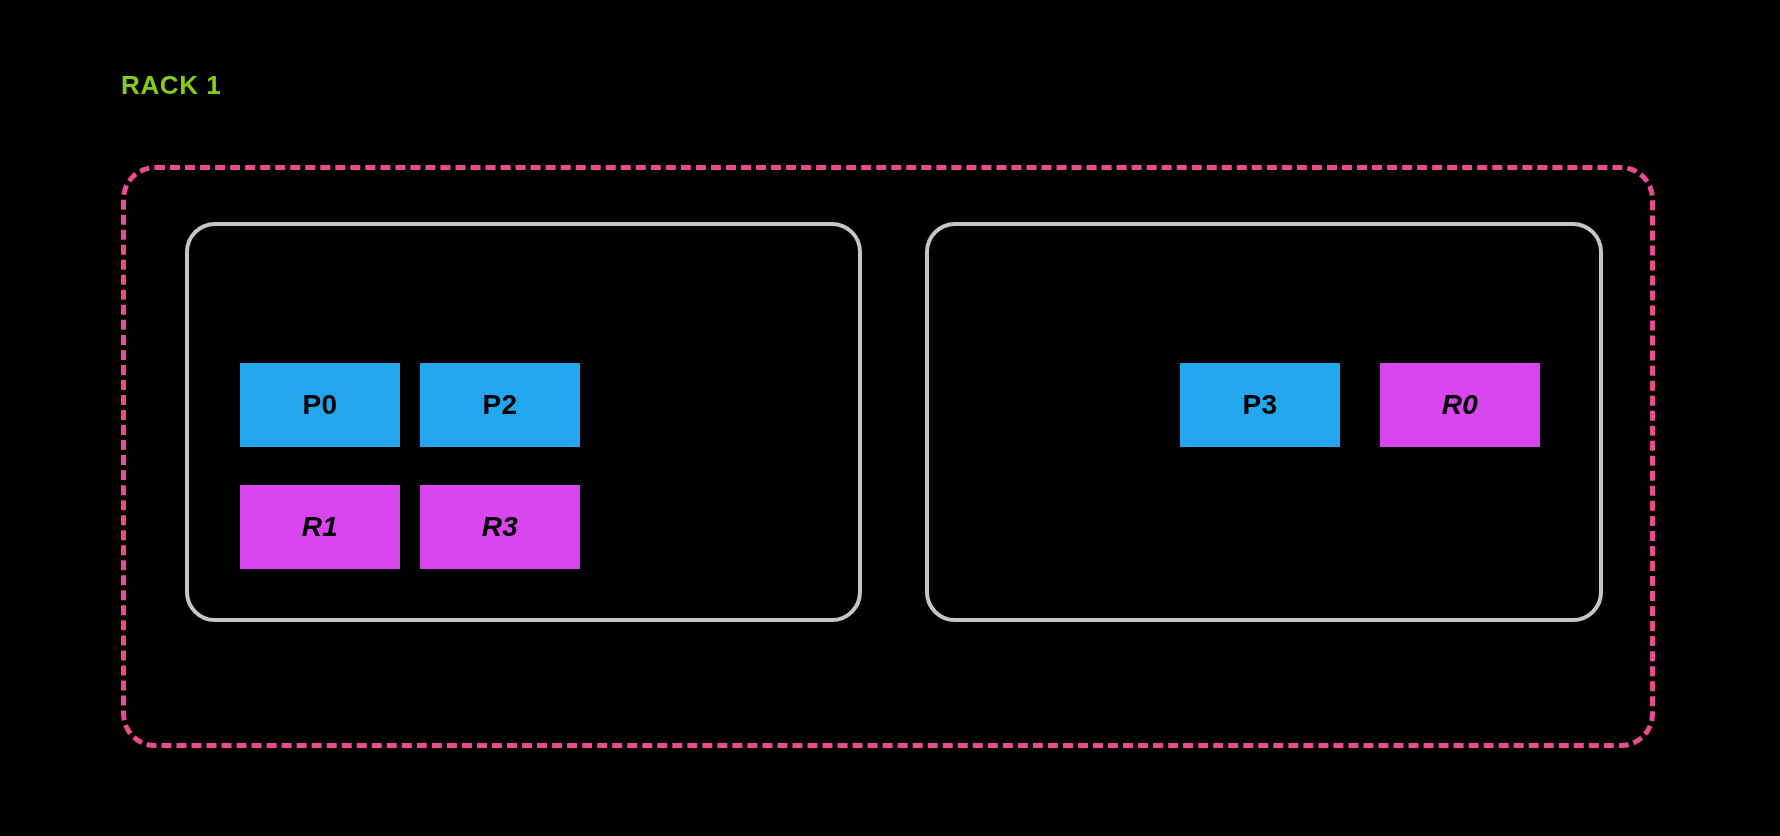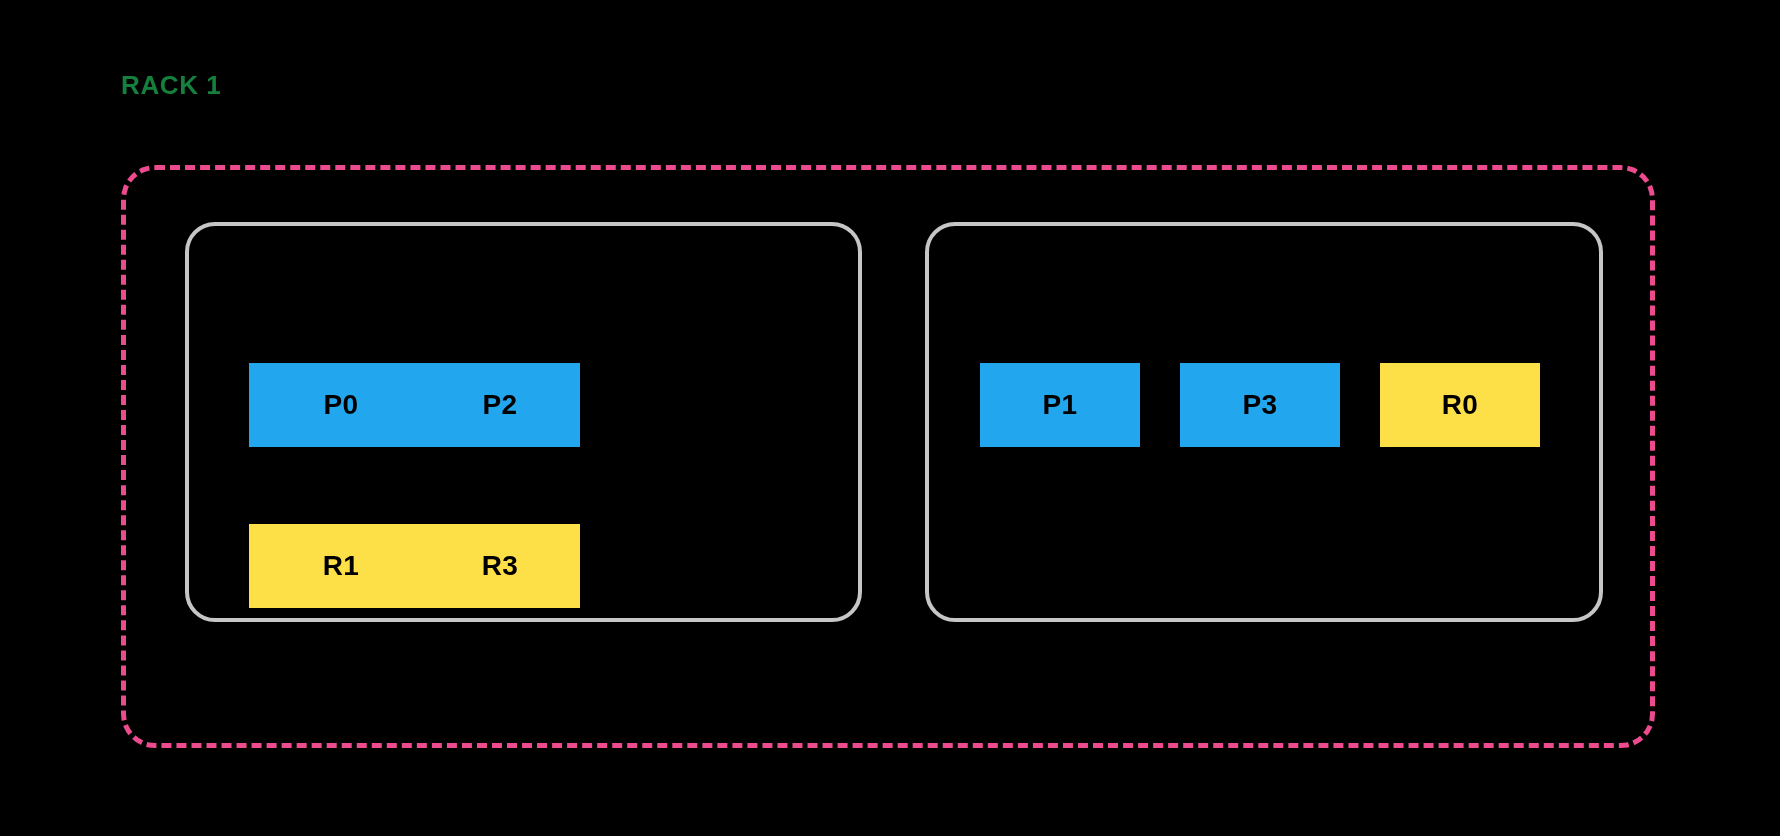--- a/index.html
+++ b/index.html
@@ -21,21 +21,21 @@
   }
 
   
   .rack-label {
     position: absolute;
     left: 121px;
     top: 72px;
     font-size: 26px;
     font-weight: 700;
     letter-spacing: 0.6px;
-    color: #15803d;
+    color: #84cc16;
     line-height: 1;
     white-space: nowrap;
   }
 
   
   .rack-box {
     position: absolute;
     left: 121px;
     top: 165px;
     width: 1534px;
@@ -75,28 +75,28 @@
     display: flex;
     align-items: center;
     justify-content: center;
     font-size: 28px;
     font-weight: 700;
     color: #000000;
     letter-spacing: 0.3px;
     border-radius: 0;
   }
   .chip.primary { background: #22a7ef; }
-  .chip.replica { background: #fde047; }
+  .chip.replica { background: #d946ef; font-style: italic; }
 
   
   .row-top { top: 363px; }
-  .row-bottom { top: 485px; margin-top: 39px; }
+  .row-bottom { top: 485px; }
 
   
-  .n0-c0 { left: 249px; padding-left: 12px; }
+  .n0-c0 { left: 240px; }
   .n0-c1 { left: 420px; }
   .n0-c2 { left: 640px; }
   
   .n1-c0 { left: 980px; }
   .n1-c1 { left: 1180px; }
   .n1-c2 { left: 1380px; }
 </style>
 </head>
 <body>
 
@@ -109,18 +109,17 @@
   <div class="node-box node-0"></div>
 
   <div class="chip primary row-top n0-c0">P0</div>
   <div class="chip primary row-top n0-c1">P2</div>
 
   <div class="chip replica row-bottom n0-c0">R1</div>
   <div class="chip replica row-bottom n0-c1">R3</div>
 
   <div class="node-box node-1"></div>
 
-  <div class="chip primary row-top n1-c0">P1</div>
   <div class="chip primary row-top n1-c1">P3</div>
   <div class="chip replica row-top n1-c2">R0</div>
 
 
 </div>
 
 </body></html>

